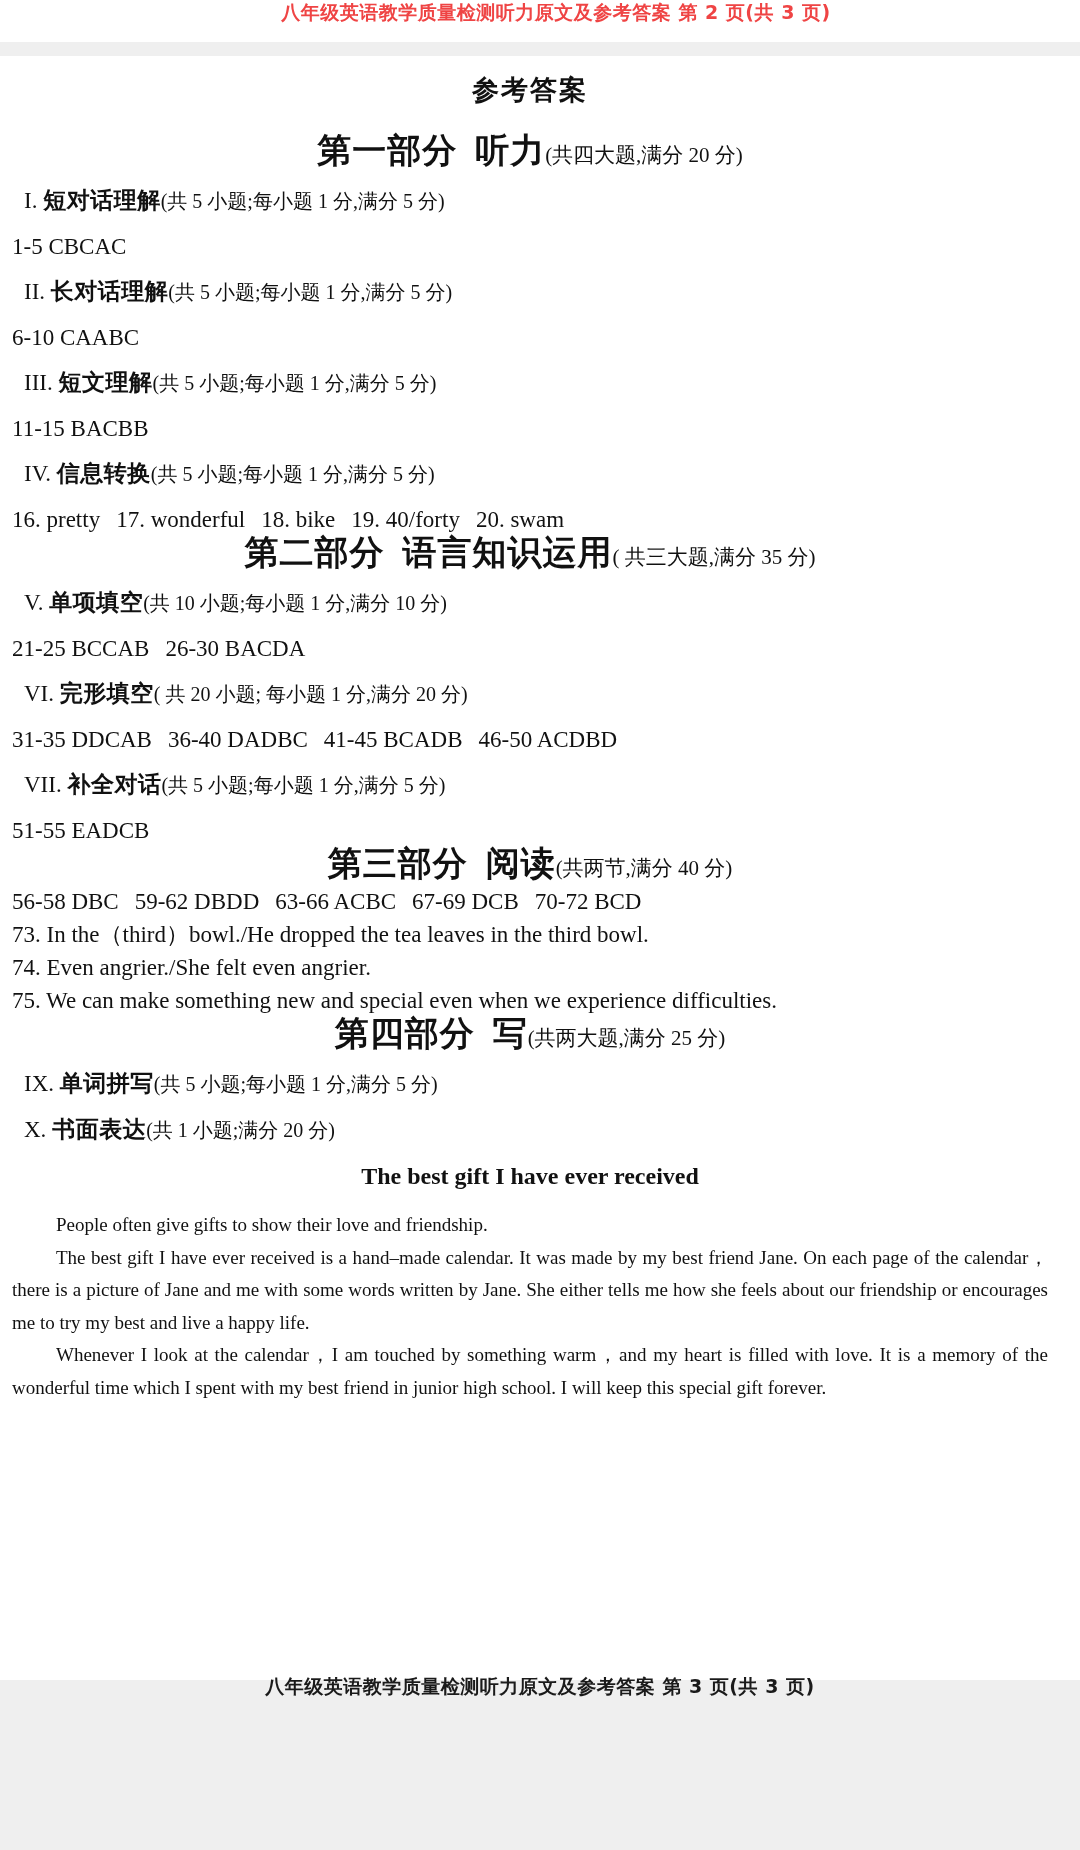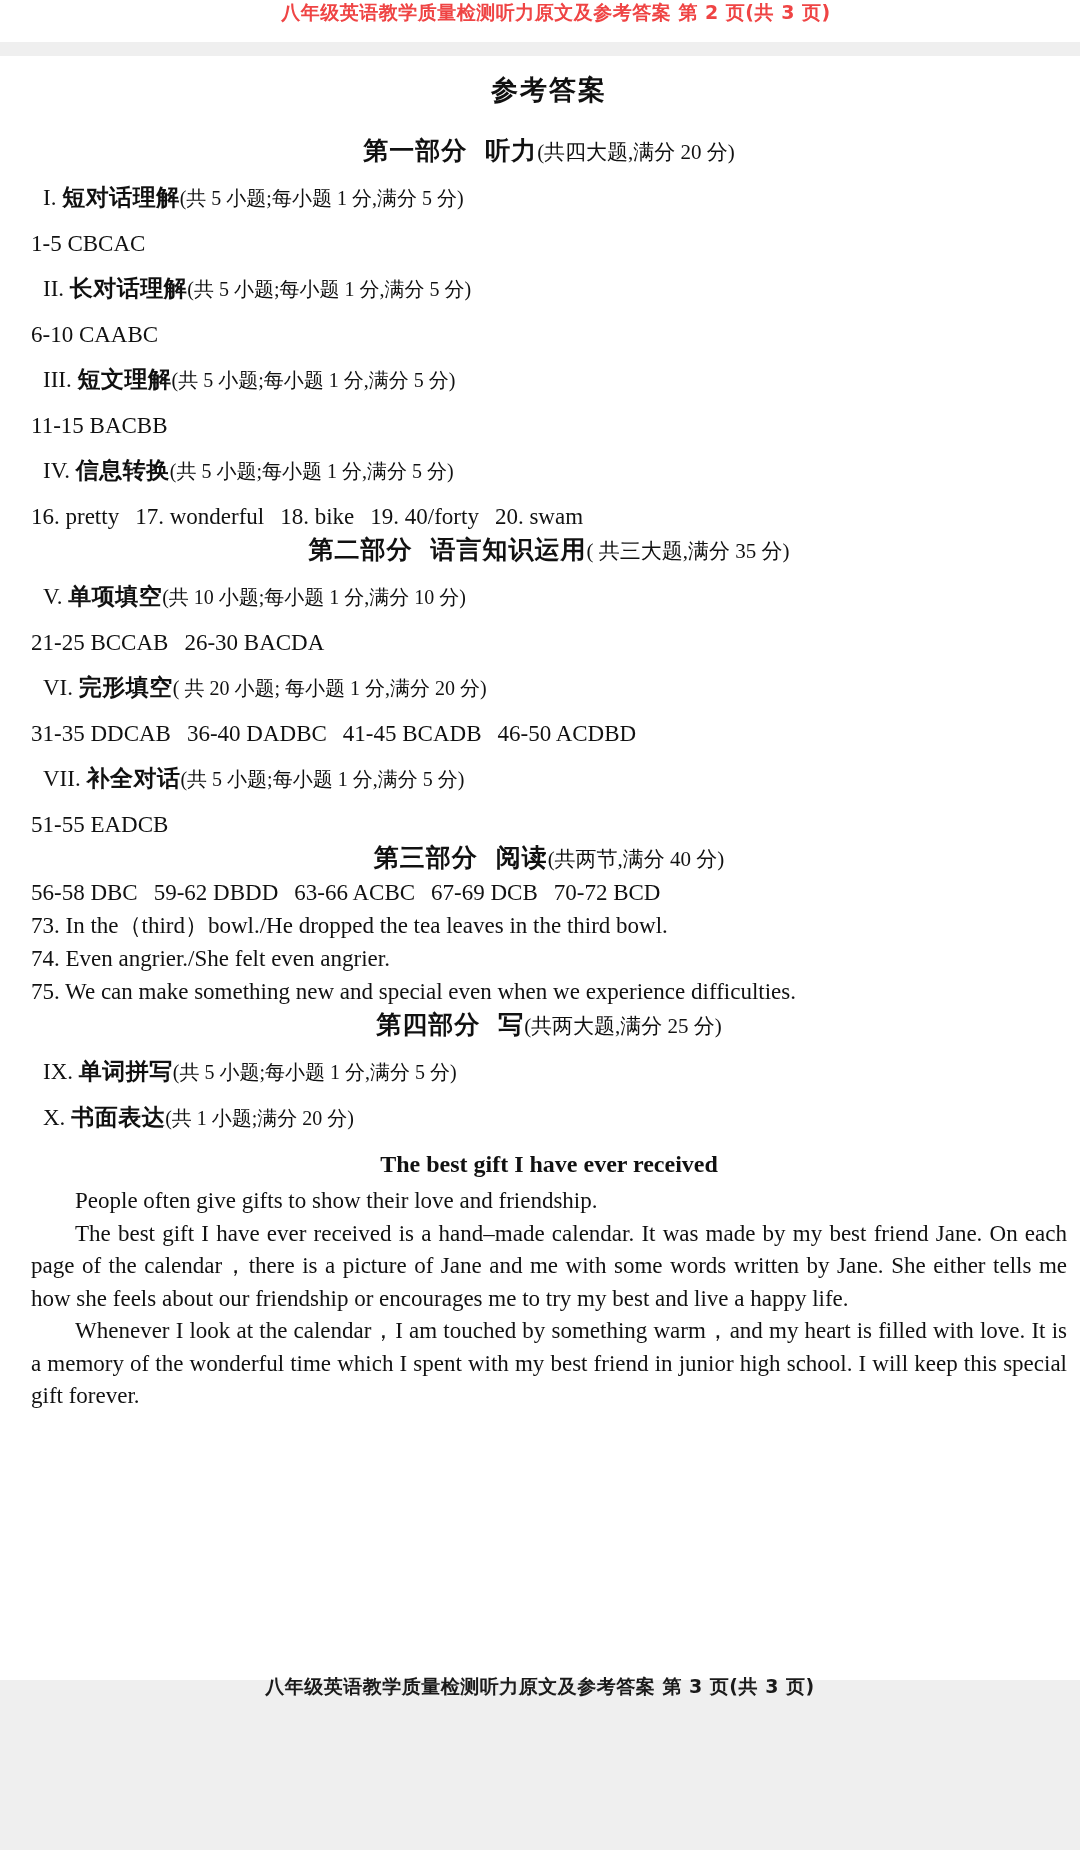--- a/index.html
+++ b/index.html
@@ -60,21 +60,21 @@
     font-family: "DejaVu Sans", "Liberation Sans", sans-serif;
     font-size: 19px;
     font-weight: 700;
     letter-spacing: 0.5px;
     color: #1a1a1a;
     white-space: nowrap;
   }
 
   .content {
     position: absolute;
-    left: 31px;
+    left: 12px;
     top: 72px;
     width: 1036px;
   }
 
   .doc-title {
     text-align: center;
     font-family: "DejaVu Sans", "Liberation Sans", sans-serif;
     font-weight: 700;
     font-size: 27px;
     letter-spacing: 2px;
@@ -85,21 +85,21 @@
   .part-head {
     text-align: center;
     font-size: 24px;
     line-height: 33px;
     margin: 0;
     white-space: nowrap;
   }
   .part-head .cn-bold {
     font-family: "DejaVu Sans", "Liberation Sans", sans-serif;
     font-weight: 700;
-    font-size: 25px;
+    font-size: 34px;
     letter-spacing: 1px;
   }
   .part-head .gap {
     display: inline-block;
     width: 18px;
   }
   .part-head .paren {
     font-size: 21px;
   }
 
@@ -140,24 +140,24 @@
     line-height: 33px;
     margin: 0;
   }
 
   .essay-title {
     text-align: center;
     font-family: "Liberation Serif", "DejaVu Serif", serif;
     font-weight: 700;
     font-size: 24px;
     line-height: 34px;
-    margin: 2px 0 4px 0;
+    margin: 2px 0 16px 0;
   }
   .essay-p {
-    font-size: 23px;
+    font-size: 19px;
     line-height: 32.5px;
     margin: 0;
     text-align: justify;
     text-justify: inter-word;
     text-indent: 44px;
   }
   .essay-p:last-child { margin-bottom: 0; }
 </style>
 </head>
 <body>

